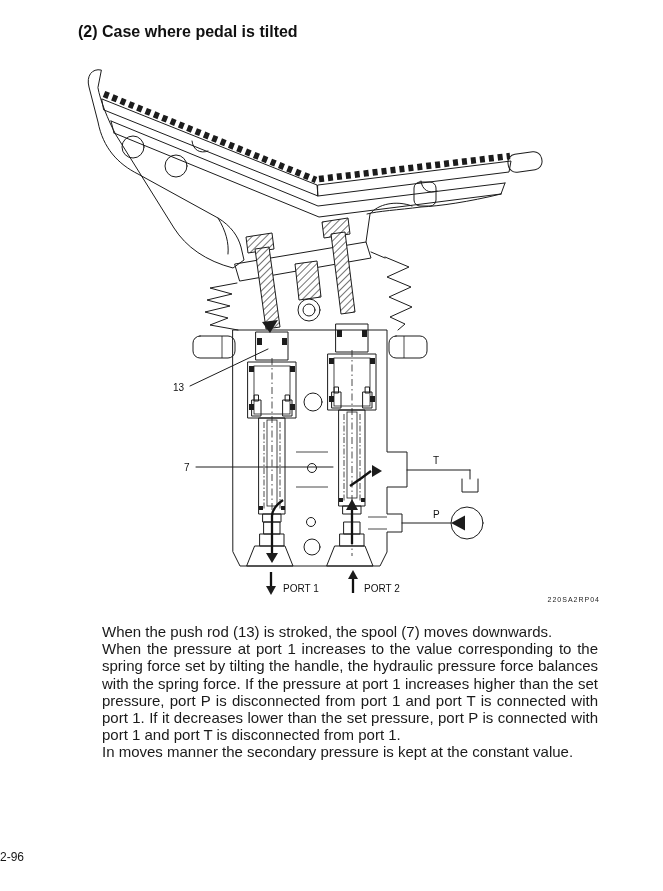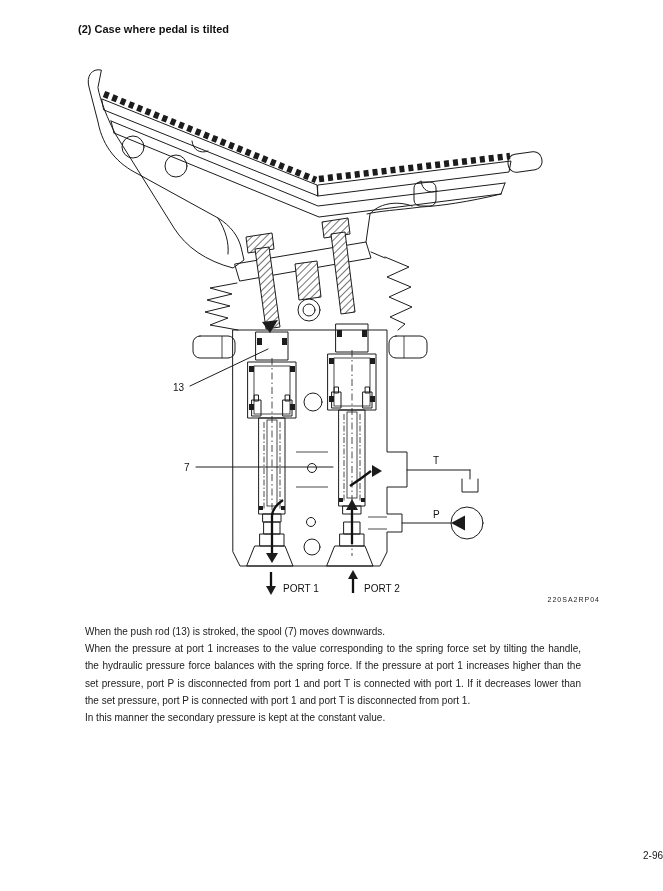--- a/index.html
+++ b/index.html
@@ -3,31 +3,31 @@
 <meta charset="utf-8">
 <style>
   html,body { margin:0; padding:0; background:#e8e8e8; }
   .page {
     position:relative; width:663px; height:891px; margin:0 auto;
     background:#ffffff; overflow:hidden;
     font-family:"Liberation Sans", sans-serif; color:#161616;
   }
   .heading {
     position:absolute; left:78px; top:23px;
-    font-size:11px; font-weight:bold; letter-spacing:0px; color:#111;
+    font-size:16px; font-weight:bold; letter-spacing:0px; color:#111;
   }
   .figure { position:absolute; left:0; top:0; width:663px; height:615px; }
   .bodytext {
-    position:absolute; left:85px; top:623px; width:496px;
-    font-size:10px; line-height:17.2px; text-align:justify; color:#1a1a1a;
+    position:absolute; left:102px; top:623px; width:496px;
+    font-size:15px; line-height:17.2px; text-align:justify; color:#1a1a1a;
   }
   .bodytext p { margin:0; }
   .pagenum {
-    position:absolute; left:0; right:0; top:850px; text-align:right;
-    font-size:10px; color:#161616;
+    position:absolute; left:0; right:0; top:850px; text-align:left;
+    font-size:12px; color:#161616;
   }
   
   .ln  { fill:none; stroke:#1c1c1c; stroke-width:1; stroke-linejoin:round; stroke-linecap:round; }
   .lnT { fill:none; stroke:#1c1c1c; stroke-width:0.8; }
   .teeth { fill:none; stroke:#1c1c1c; stroke-width:6.5; stroke-dasharray:5 4; }
   .fillb { fill:#1c1c1c; stroke:none; }
   .hatched { fill:url(#hatch); stroke:#1c1c1c; stroke-width:1; stroke-linejoin:round; }
   .flow { fill:none; stroke:#111; stroke-width:2.3; }
   .cl { fill:none; stroke:#1c1c1c; stroke-width:0.8; stroke-dasharray:7 3 1.5 3; }
   .lbl { font-family:"Liberation Sans", sans-serif; font-size:10px; fill:#111; }
@@ -200,18 +200,18 @@
     <text class="lbl" x="433" y="464">T</text>
     <text class="lbl" x="433" y="518">P</text>
     <text class="lbl" x="283" y="592">PORT 1</text>
     <text class="lbl" x="364" y="592">PORT 2</text>
     <text class="figcode" x="600" y="602" text-anchor="end">220SA2RP04</text>
   </svg>
 
   <div class="bodytext">
     <p>When the push rod (13) is stroked, the spool (7) moves downwards.</p>
     <p>When the pressure at port 1 increases to the value corresponding to the spring force set by tilting the handle, the hydraulic pressure force balances with the spring force.  If the pressure at port 1 increases higher than the set pressure, port P is disconnected from port 1 and port T is connected with port 1.  If it decreases lower than the set pressure, port P is connected with port 1 and port T is disconnected from port 1.</p>
-    <p>In this manner the secondary pressure is kept at the constant value.</p>
+    <p>In moves manner the secondary pressure is kept at the constant value.</p>
   </div>
 
   <div class="pagenum">2-96</div>
 
 </div>
 
 </body></html>

